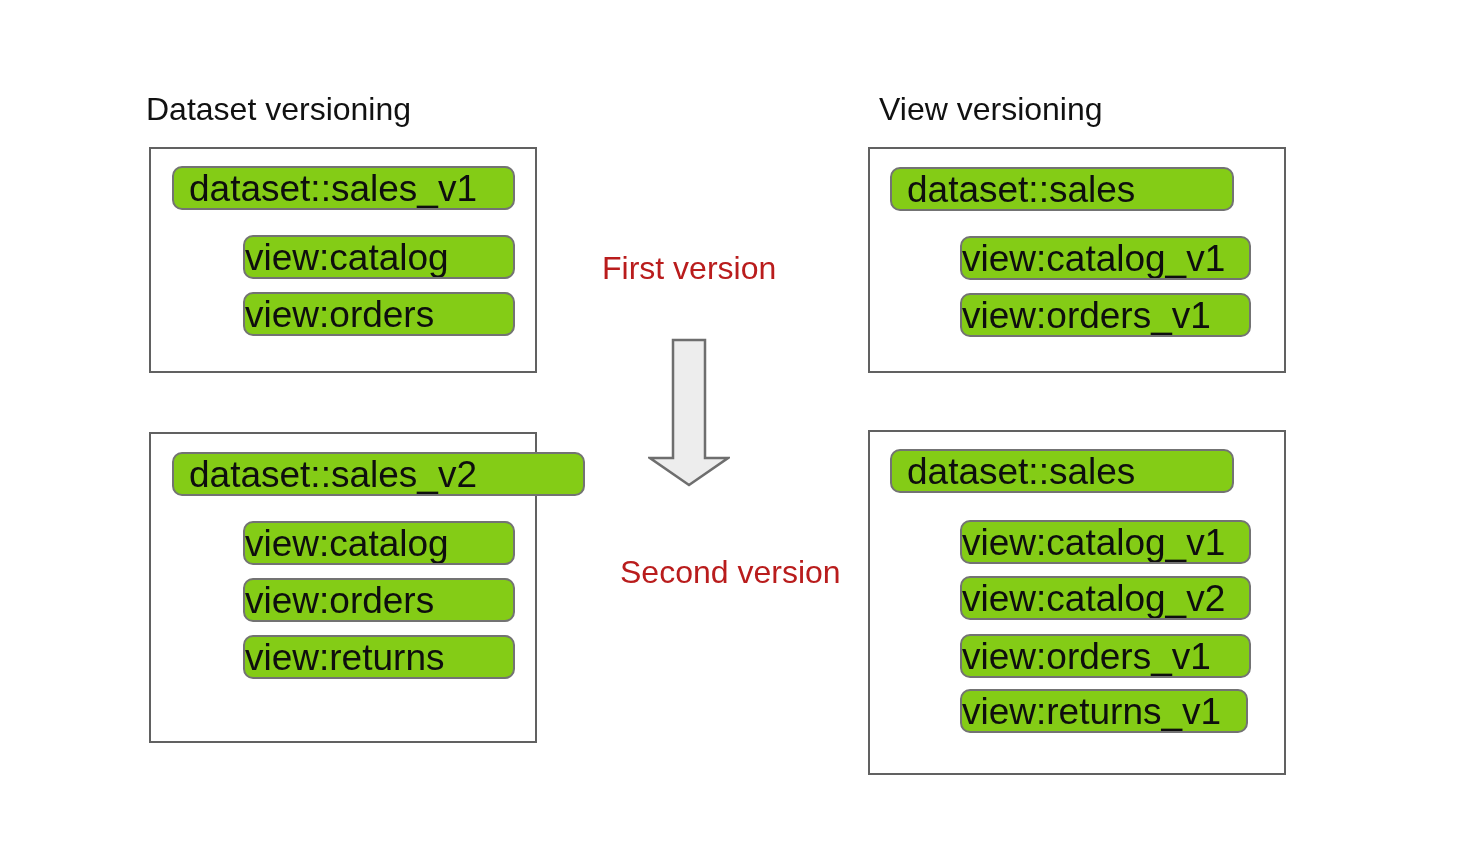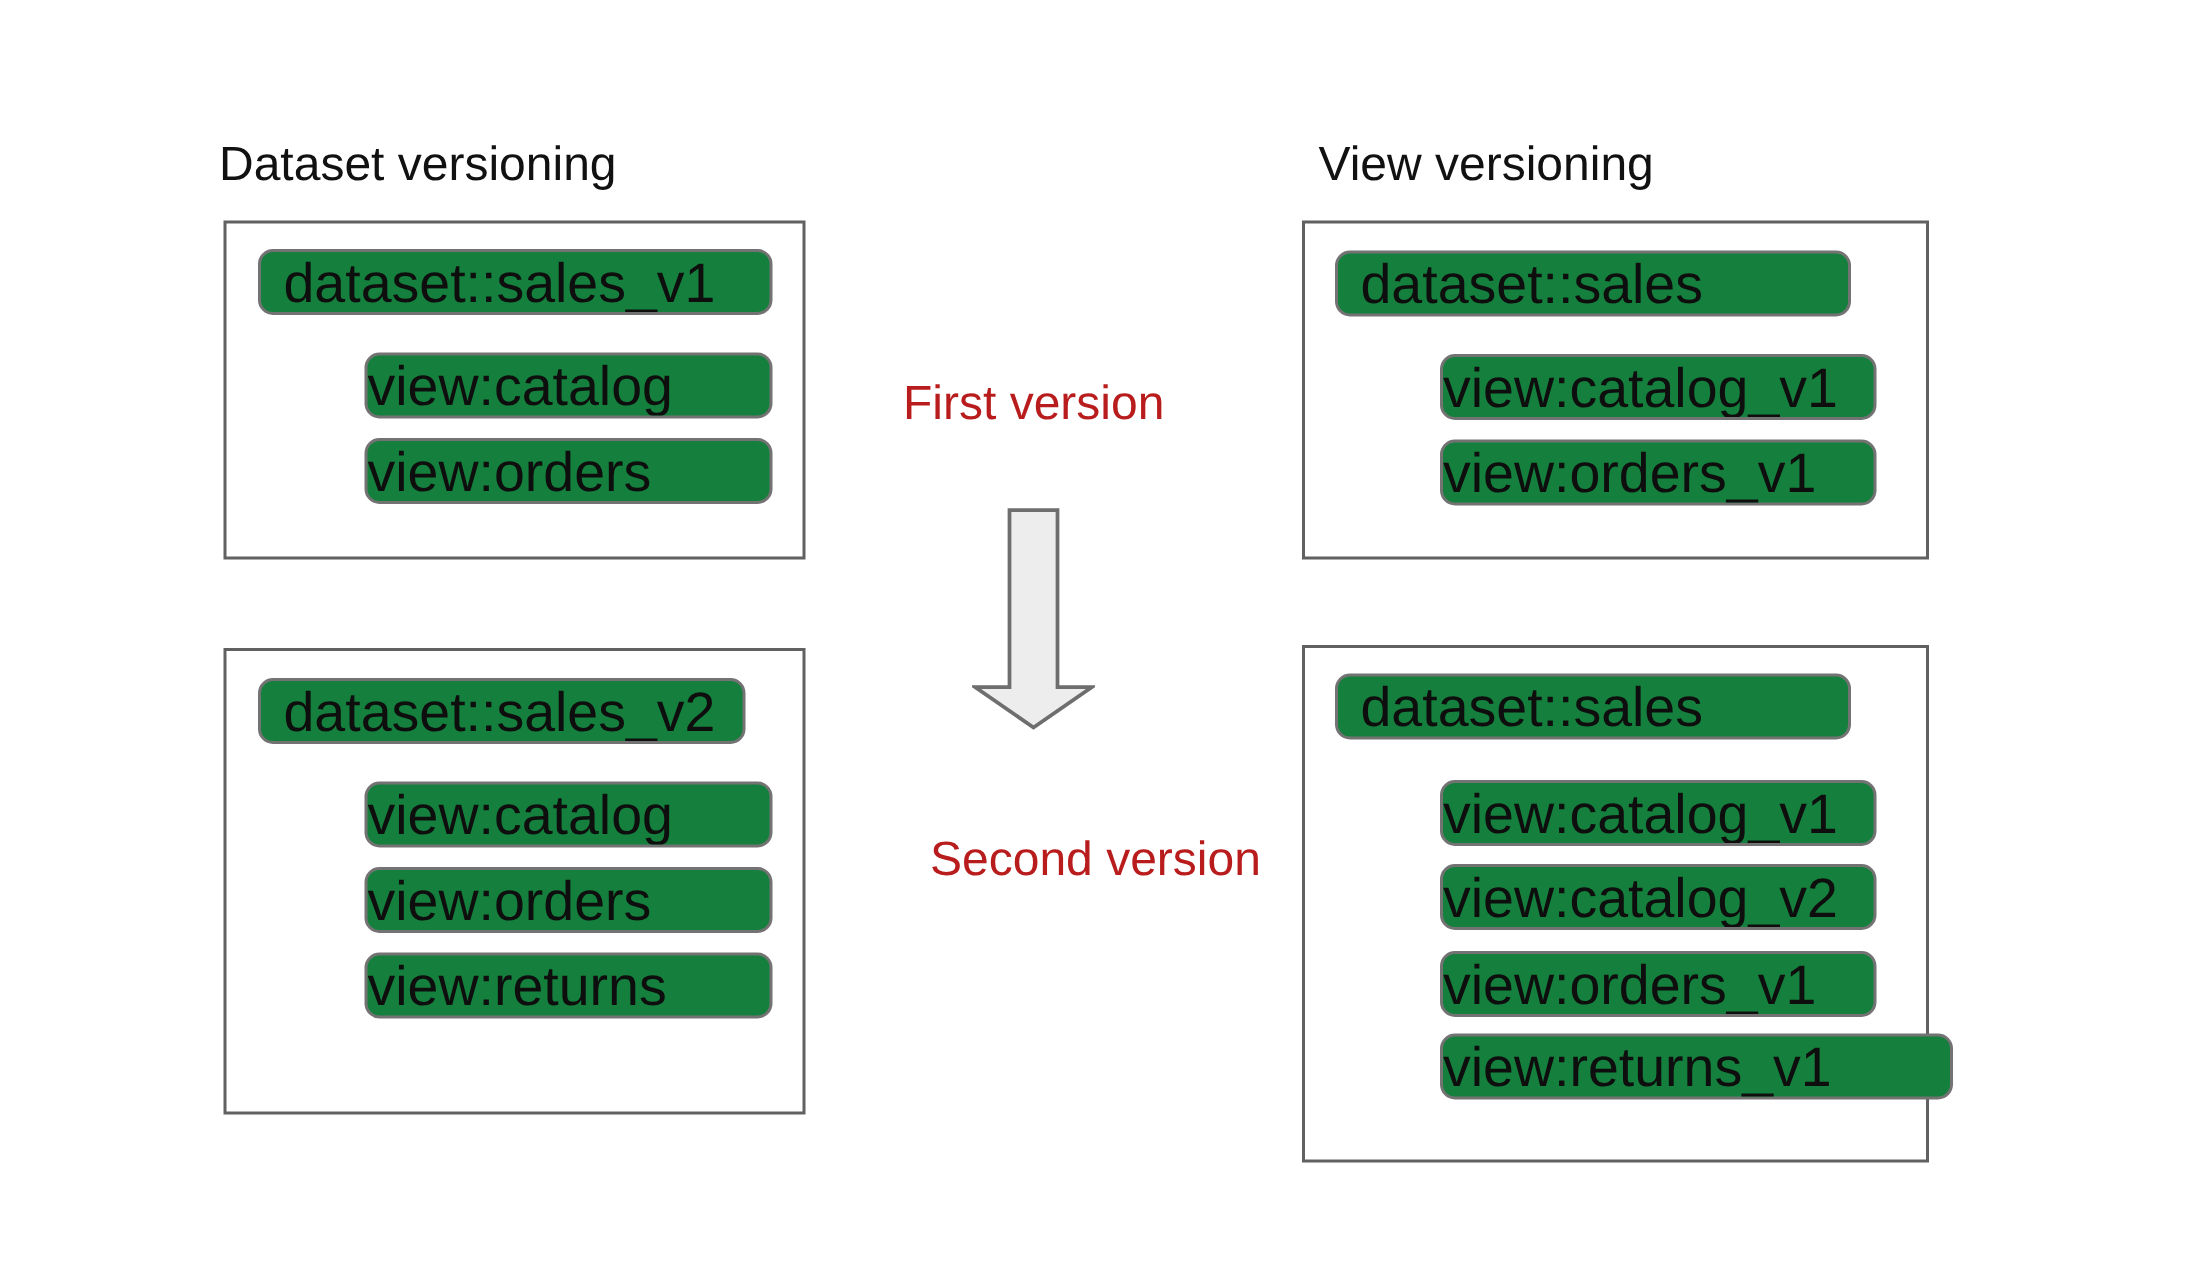--- a/index.html
+++ b/index.html
@@ -24,21 +24,21 @@
 
   .group-box {
     position: absolute;
     border: 2px solid #616161;
     background: #ffffff;
   }
 
   .pill {
     position: absolute;
     height: 44px;
-    background: #15803d;
+    background: #84cc16;
     border: 2px solid #737373;
     border-radius: 10px;
     display: flex;
     align-items: center;
     font-size: 37px;
     line-height: 1;
     white-space: nowrap;
     color: #0e0e0e;
     overflow: hidden;
   }
@@ -64,38 +64,38 @@
 
   <div class="col-title" style="left:146px; top:93px;">Dataset versioning</div>
 
   <div class="group-box" style="left:149px; top:147px; width:388px; height:226px;">
     <div class="pill pill-dataset" style="left:21px; top:17px; width:343px;">dataset::sales_v1</div>
     <div class="pill pill-view" style="left:92px; top:86px; width:272px;">view:catalog</div>
     <div class="pill pill-view" style="left:92px; top:143px; width:272px;">view:orders</div>
   </div>
 
   <div class="group-box" style="left:149px; top:432px; width:388px; height:311px;">
-    <div class="pill pill-dataset" style="left:21px; top:18px; width:325px;">dataset::sales_v2</div>
+    <div class="pill pill-dataset" style="left:21px; top:18px; width:413px;">dataset::sales_v2</div>
     <div class="pill pill-view" style="left:92px; top:87px; width:272px;">view:catalog</div>
     <div class="pill pill-view" style="left:92px; top:144px; width:272px;">view:orders</div>
     <div class="pill pill-view" style="left:92px; top:201px; width:272px;">view:returns</div>
   </div>
 
   <div class="group-box" style="left:868px; top:147px; width:418px; height:226px;">
     <div class="pill pill-dataset" style="left:20px; top:18px; width:344px;">dataset::sales</div>
     <div class="pill pill-view" style="left:90px; top:87px; width:291px;">view:catalog_v1</div>
     <div class="pill pill-view" style="left:90px; top:144px; width:291px;">view:orders_v1</div>
   </div>
 
   <div class="group-box" style="left:868px; top:430px; width:418px; height:345px;">
     <div class="pill pill-dataset" style="left:20px; top:17px; width:344px;">dataset::sales</div>
     <div class="pill pill-view" style="left:90px; top:88px; width:291px;">view:catalog_v1</div>
     <div class="pill pill-view" style="left:90px; top:144px; width:291px;">view:catalog_v2</div>
     <div class="pill pill-view" style="left:90px; top:202px; width:291px;">view:orders_v1</div>
-    <div class="pill pill-view" style="left:90px; top:257px; width:342px;">view:returns_v1</div>
+    <div class="pill pill-view" style="left:90px; top:257px; width:288px;">view:returns_v1</div>
   </div>
 
   <div class="center-label" style="left:602px; top:252px;">First version</div>
 
   <svg class="arrow" style="left:648px; top:338px;" width="82" height="149" viewBox="0 0 82 149" aria-hidden="true">
     <polygon points="25,2 57,2 57,120 80,120 41,147 2,120 25,120" fill="#ededed" stroke="#6e6e6e" stroke-width="2.5" stroke-linejoin="miter"></polygon>
   </svg>
 
   <div class="center-label" style="left:620px; top:556px;">Second version</div>
 

